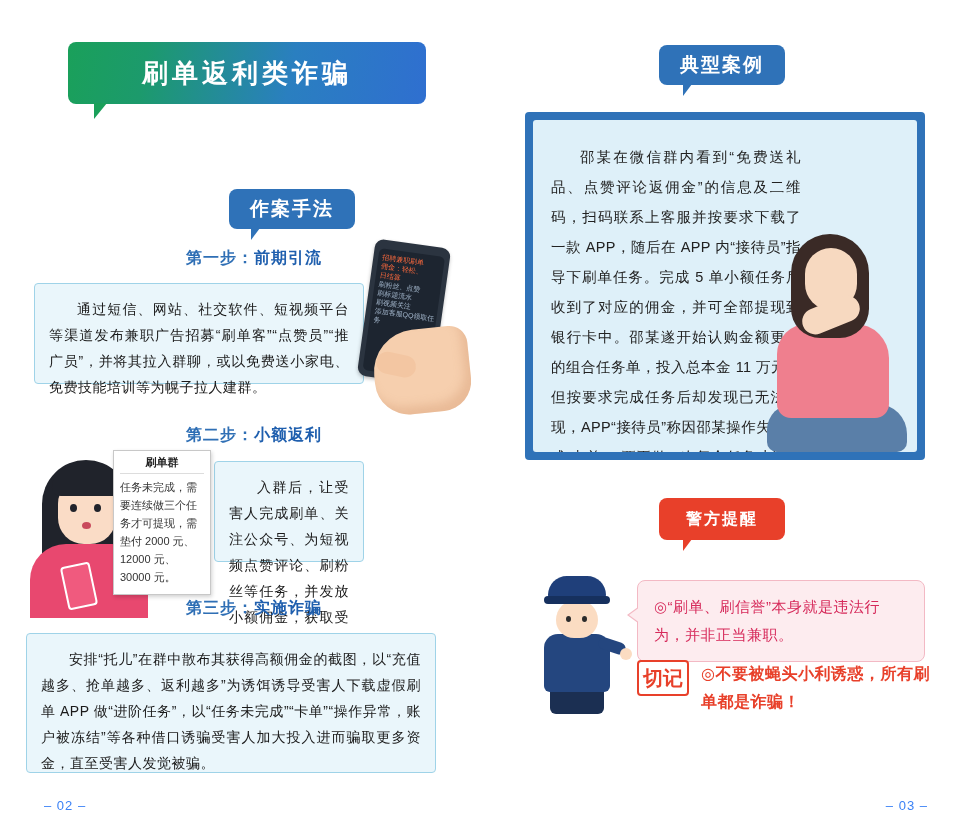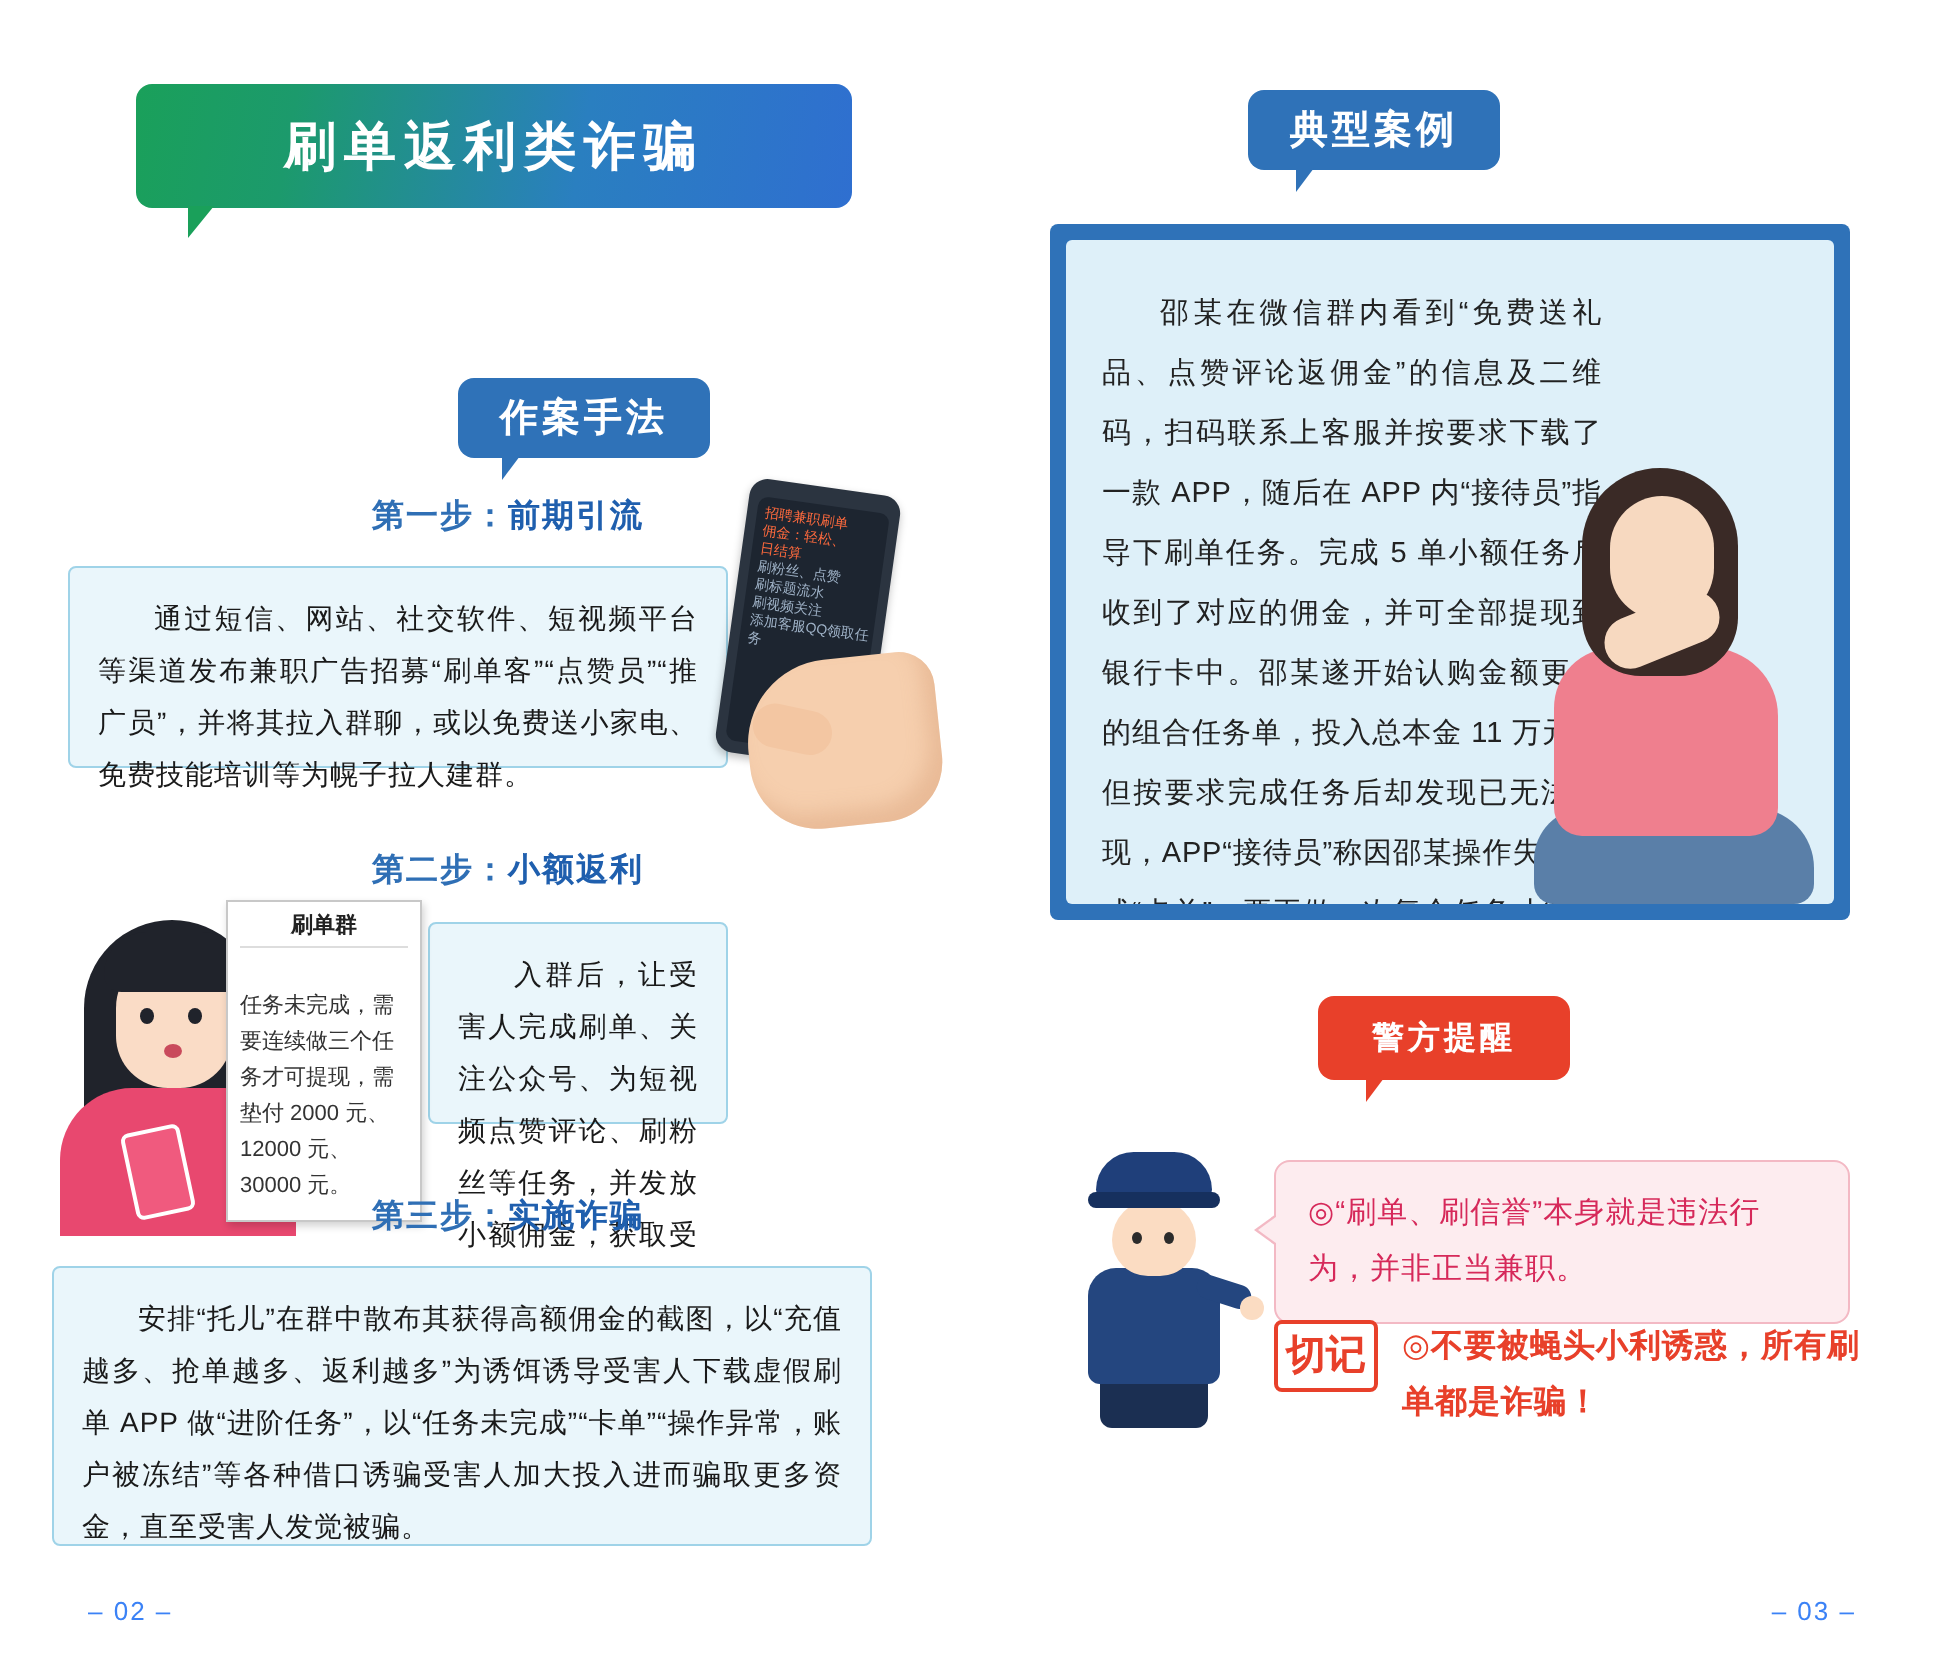--- a/index.html
+++ b/index.html
@@ -127,21 +127,21 @@
     line-height: 26px;
     color: #1a1a1a;
     text-align: justify;
     letter-spacing: .5px;
   }
   .info-box p { margin: 0; text-indent: 2em; }
 
   
   #case-bubble {
     position: absolute;
-    left: 624px;
+    left: 659px;
     top: 45px;
     width: 126px;
     height: 40px;
   }
   #case-bubble:after {
     border-width: 12px 9px 0 0;
     border-color: #2f72b8 transparent transparent transparent;
     left: 24px;
     bottom: -11px;
   }
@@ -394,21 +394,21 @@
     box-sizing: border-box;
     padding: 4px 6px 8px 6px;
   }
   #chat-title {
     text-align: center;
     font-size: 11px;
     font-weight: bold;
     color: #222;
     border-bottom: 1px solid #ddd;
     padding-bottom: 3px;
-    margin-bottom: 20px;
+    margin-bottom: 4px;
   }
   #chat-body {
     font-size: 11px;
     line-height: 18px;
     color: #333;
     letter-spacing: 0;
   }
 
   
   #sit-illus {

